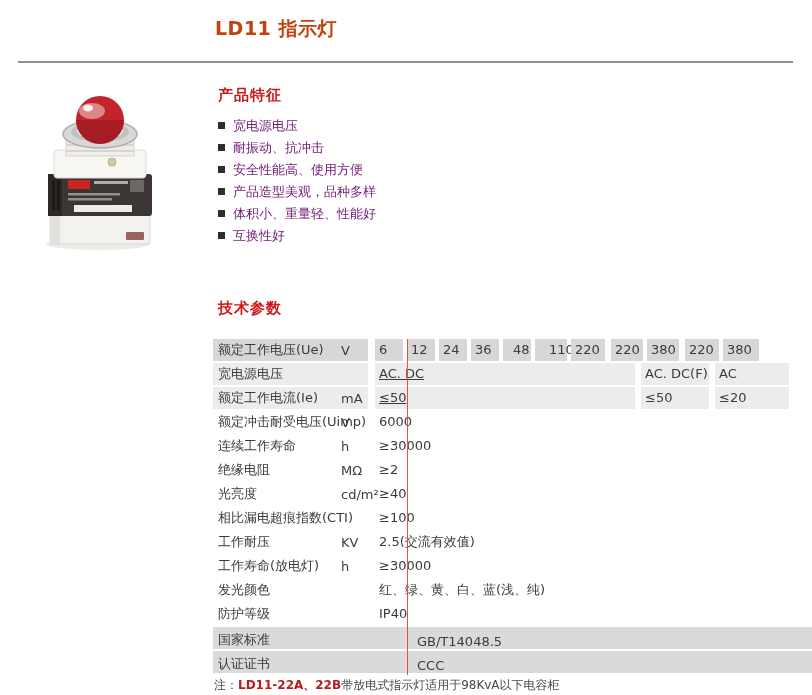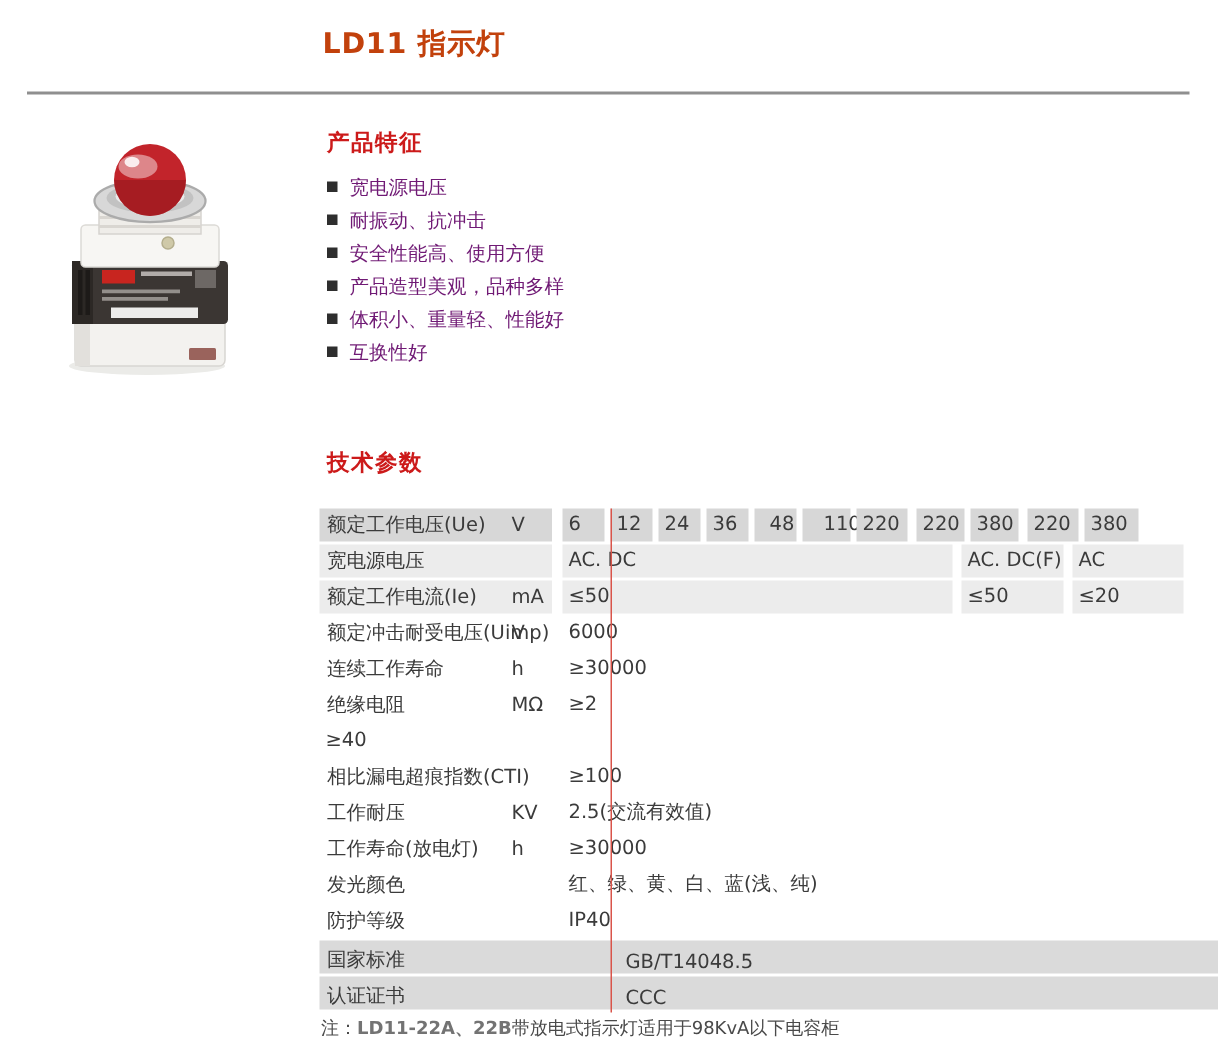--- a/index.html
+++ b/index.html
@@ -22,32 +22,32 @@
   .feature-list{position:absolute;left:218px;top:115px;list-style:none;margin:0;padding:0;}
   .feature-item{height:22px;line-height:22px;font-size:13px;color:#701a75;white-space:nowrap;}
   .bullet{display:inline-block;width:7px;height:7px;background:#2e2e2e;margin-right:8px;position:relative;top:-1px;}
   
   .spec-table{position:absolute;left:213px;top:339px;width:584px;}
   .trow{display:flex;height:22px;margin-bottom:2px;font-size:13px;align-items:center;}
   .thead-band{width:155px;height:22px;display:flex;align-items:center;margin-right:7px;flex:none;}
   .tlabel{padding-left:5px;width:123px;white-space:nowrap;flex:none;}
   .tunit{width:60px;white-space:nowrap;flex:none;}
   .tcell{height:22px;line-height:22px;margin-right:4px;flex:none;padding-left:4px;box-sizing:border-box;white-space:nowrap;overflow:visible;}
-  .sp-g1{width:260px;}
+  .sp-g1{width:260px;text-decoration:underline;}
   .sp-g2{width:68px;margin-left:2px;}
   .sp-g3{width:74px;margin-left:2px;margin-right:0;}
   .sp-full{width:380px;margin-right:0;}
   .sd{background:var(--row-dark,#d7d7d7);}
   .sl{background:var(--row-light,#ececec);}
   .tband{width:636px;height:22px;background:var(--row-footer,#dadada);position:relative;display:flex;align-items:flex-end;margin-bottom:2px;font-size:13px;}
   .tband .bval{position:absolute;left:204px;white-space:nowrap;}
   .redline{position:absolute;left:194px;top:0;width:1px;height:336px;background:var(--divider-red,#d9544a);}
   
   .footnote{position:absolute;left:214px;top:677px;font-size:12px;color:#4a4a4a;white-space:nowrap;}
-  .footnote b{color:#737373;}
+  .footnote b{color:#b91c1c;}
 </style>
 </head>
 <body>
 
 <div class="page">
 
   <div class="page-title">LD11 指示灯</div>
   <div class="title-rule"></div>
 
   <div class="photo-wrap">
@@ -163,20 +163,24 @@
         <span class="tcell sp-full">≥30000</span>
       </div>
       <div class="trow">
         <div class="thead-band">
           <span class="tlabel">绝缘电阻</span>
           <span class="tunit">MΩ</span>
         </div>
         <span class="tcell sp-full">≥2</span>
       </div>
       <div class="trow">
+        <div class="thead-band">
+          <span class="tlabel">光亮度</span>
+          <span class="tunit">cd/m²</span>
+        </div>
         <span class="tcell sp-full">≥40</span>
       </div>
       <div class="trow">
         <div class="thead-band">
           <span class="tlabel">相比漏电超痕指数(CTI)</span>
           <span class="tunit"></span>
         </div>
         <span class="tcell sp-full">≥100</span>
       </div>
       <div class="trow">

